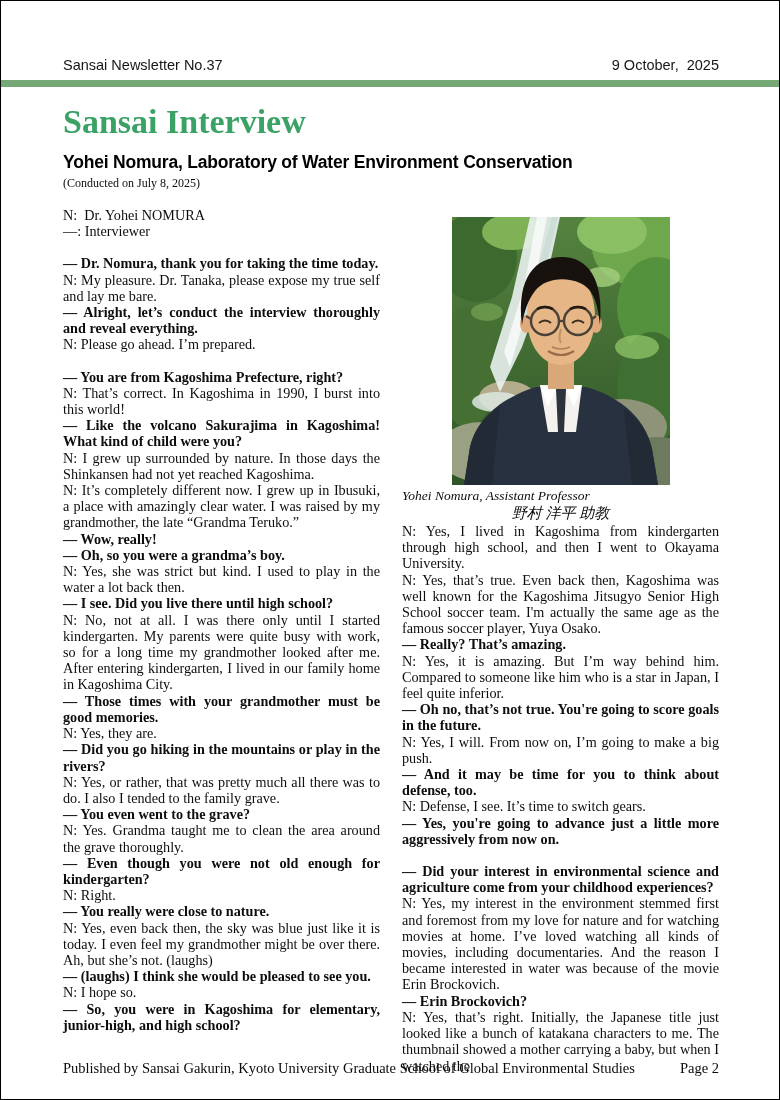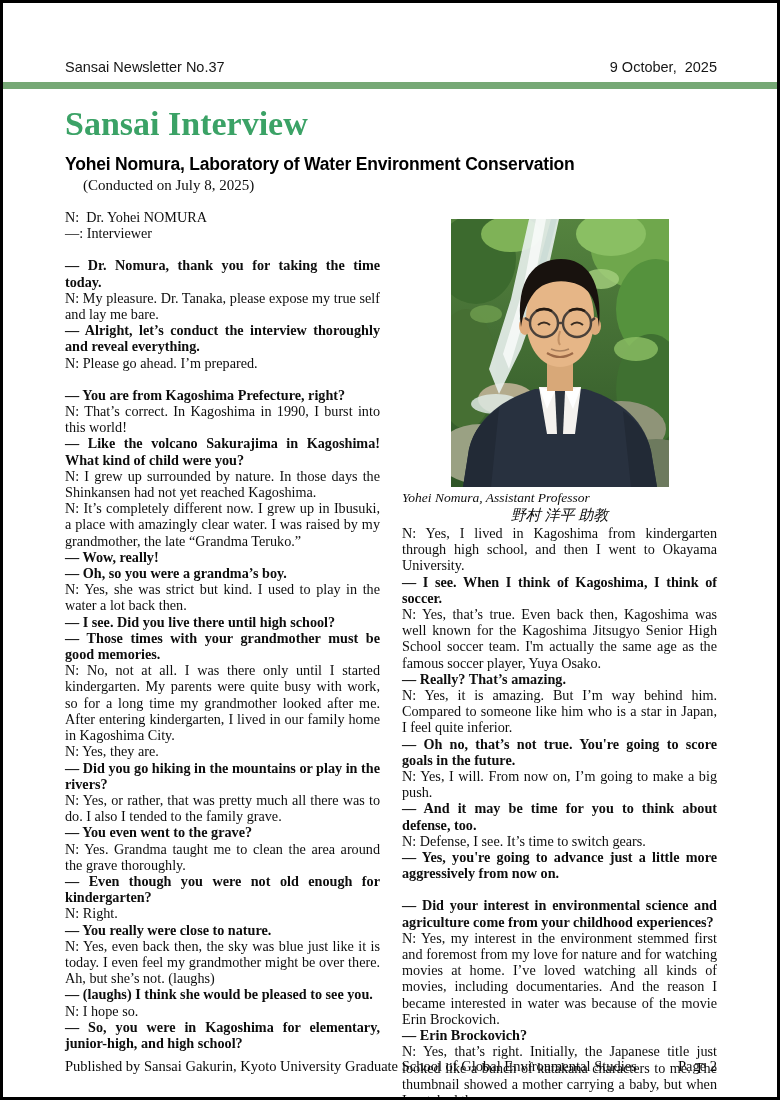--- a/index.html
+++ b/index.html
@@ -4,21 +4,21 @@
 <style>
   :root{
     --accent:#3ba266;
     --rule:#76a875;
     --ink:#0d0d0d;
   }
   *{box-sizing:border-box;}
   html,body{margin:0;padding:0;background:#ffffff;}
   .page{
     width:780px;height:1100px;
-    border:3px solid #000000;
+    border:1px solid #000000;
     background:#ffffff;
     position:relative;
     overflow:hidden;
     font-family:"Liberation Serif", serif;
     color:var(--ink);
   }
   .header-row{
     display:flex;justify-content:space-between;align-items:flex-end;
     padding:56px 60px 0 62px;
     font-family:"Liberation Sans", sans-serif;
@@ -34,22 +34,22 @@
     font-weight:bold;font-size:34px;line-height:28px;
     color:var(--accent);
   }
   .article-title{
     margin:16px 62px 0;
     font-family:"Liberation Sans", sans-serif;
     font-weight:bold;font-size:17.5px;line-height:20px;
     letter-spacing:-0.2px;color:#010101;
   }
   .conducted{
-    margin:3px 80px 0;
-    font-size:15px;line-height:17px;
+    margin:3px 62px 0;
+    font-size:12px;line-height:17px;
   }
   .columns{
     display:flex;gap:22px;
     margin:15px 60px 0 62px;
   }
   .col{flex:1;min-width:0;font-size:14.2px;line-height:16.2px;text-align:justify;}
   .para{margin:0;}
   .para.q{font-weight:bold;}
   .gap{height:16px;}
   .it{}
@@ -91,22 +91,22 @@
         <div class="gap"></div>
         <p class="para q"><span>— You are from Kagoshima Prefecture, right?</span></p>
         <p class="para a"><span>N: That’s correct. In Kagoshima in 1990, I burst into this world!</span></p>
         <p class="para q"><span>— Like the volcano Sakurajima in Kagoshima! What kind of child were you?</span></p>
         <p class="para a"><span>N: I grew up surrounded by nature. In those days the Shinkansen had not yet reached Kagoshima.</span></p>
         <p class="para a"><span>N: It’s completely different now. I grew up in Ibusuki, a place with amazingly clear water. I was raised by my grandmother, the late “Grandma Teruko.”</span></p>
         <p class="para q"><span>— Wow, really!</span></p>
         <p class="para q"><span>— Oh, so you were a grandma’s boy.</span></p>
         <p class="para a"><span>N: Yes, she was strict but kind. I used to play in the water a lot back then.</span></p>
         <p class="para q"><span>— I see. Did you live there until high school?</span></p>
+        <p class="para a"><span>N: No, not at all. I was there only until I started kindergarten. My parents were quite busy with work, so for a long time my grandmother looked after me. After entering kindergarten, I lived in our family home in Kagoshima City.</span></p>
         <p class="para q"><span>— Those times with your grandmother must be good memories.</span></p>
-        <p class="para a"><span>N: No, not at all. I was there only until I started kindergarten. My parents were quite busy with work, so for a long time my grandmother looked after me. After entering kindergarten, I lived in our family home in Kagoshima City.</span></p>
         <p class="para a"><span>N: Yes, they are.</span></p>
         <p class="para q"><span>— Did you go hiking in the mountains or play in the rivers?</span></p>
         <p class="para a"><span>N: Yes, or rather, that was pretty much all there was to do. I also I tended to the family grave.</span></p>
         <p class="para q"><span>— You even went to the grave?</span></p>
         <p class="para a"><span>N: Yes. Grandma taught me to clean the area around the grave thoroughly.</span></p>
         <p class="para q"><span>— Even though you were not old enough for kindergarten?</span></p>
         <p class="para a"><span>N: Right.</span></p>
         <p class="para q"><span>— You really were close to nature.</span></p>
         <p class="para a"><span>N: Yes, even back then, the sky was blue just like it is today. I even feel my grandmother might be over there. Ah, but she’s not. (laughs)</span></p>
         <p class="para q"><span>— (laughs) I think she would be pleased to see you.</span></p>
@@ -164,21 +164,20 @@
           <path d="M118 92 Q 126 88 134 92" fill="none" stroke="#241a12" stroke-width="2.5"></path>
           <path d="M109 112 Q 106 122 109 126" fill="none" stroke="#c29064" stroke-width="2"></path>
           <path d="M96 134 Q 109 142 122 134" fill="none" stroke="#9c6a48" stroke-width="2.2"></path>
           <path d="M100 130 Q 109 134 118 130" fill="none" stroke="#6b4a33" stroke-width="1.5" opacity="0.5"></path>
         </svg>
       </figure>
       <div class="caption-en">Yohei Nomura, Assistant Professor</div>
       <div class="caption-jp">野村 洋平 助教</div>
       <div>
           <p class="para a"><span>N: Yes, I lived in Kagoshima from kindergarten through high school, and then I went to Okayama University.</span></p>
-          <p class="para q"><span>— I see. When I think of Kagoshima, I think of soccer.</span></p>
           <p class="para a"><span>N: Yes, that’s true. Even back then, Kagoshima was well known for the Kagoshima Jitsugyo Senior High School soccer team. I'm actually the same age as the famous soccer player, Yuya Osako.</span></p>
           <p class="para q"><span>— Really? That’s amazing.</span></p>
           <p class="para a"><span>N: Yes, it is amazing. But I’m way behind him. Compared to someone like him who is a star in Japan, I feel quite inferior.</span></p>
           <p class="para q"><span>— Oh no, that’s not true. You're going to score goals in the future.</span></p>
           <p class="para a"><span>N: Yes, I will. From now on, I’m going to make a big push.</span></p>
           <p class="para q"><span>— And it may be time for you to think about defense, too.</span></p>
           <p class="para a"><span>N: Defense, I see. It’s time to switch gears.</span></p>
           <p class="para q"><span>— Yes, you're going to advance just a little more aggressively from now on.</span></p>
           <div class="gap"></div>
           <p class="para q"><span>— Did your interest in environmental science and agriculture come from your childhood experiences?</span></p>

